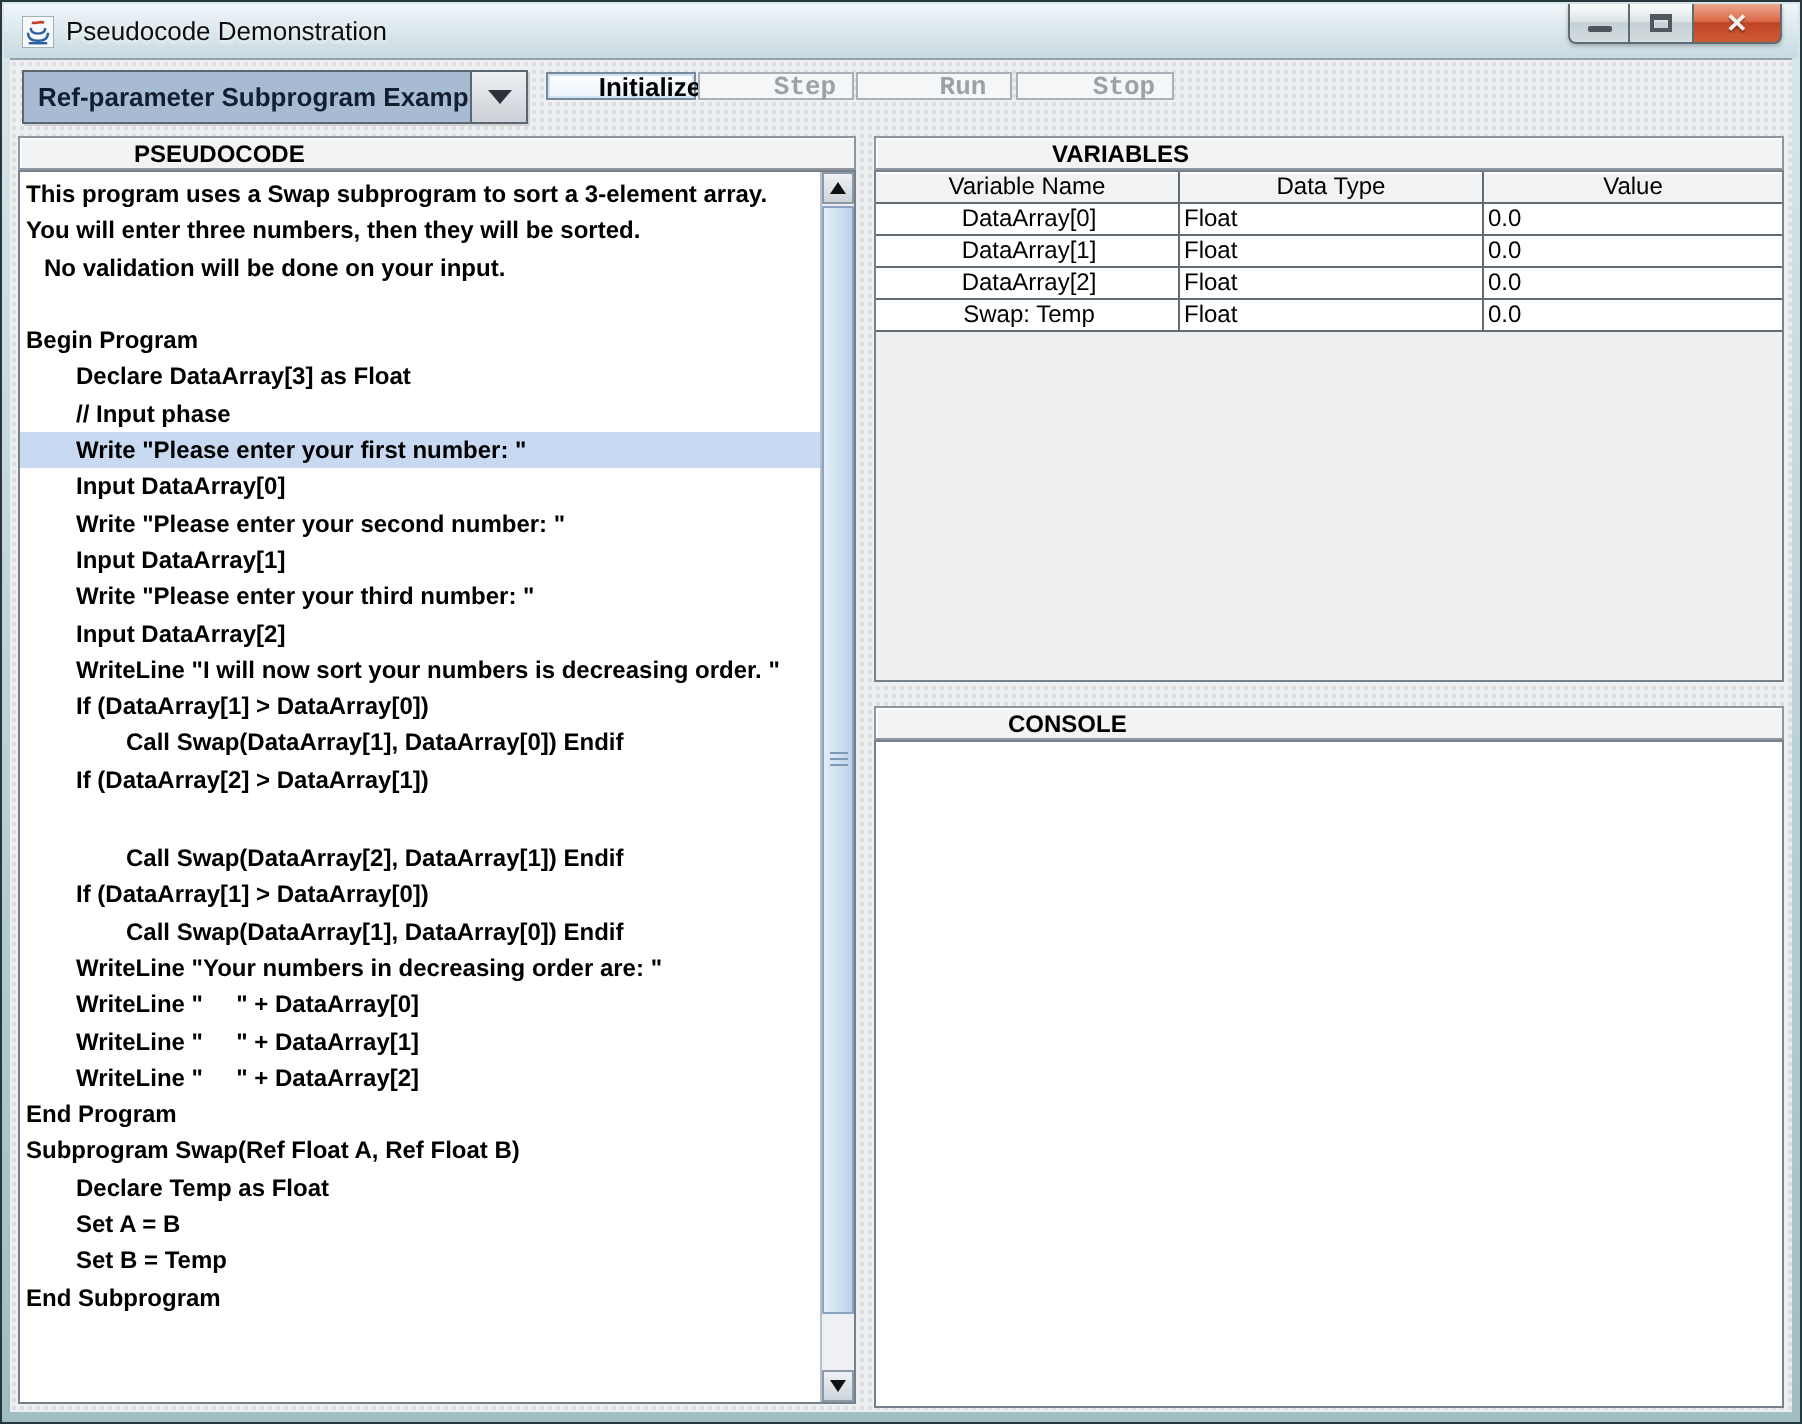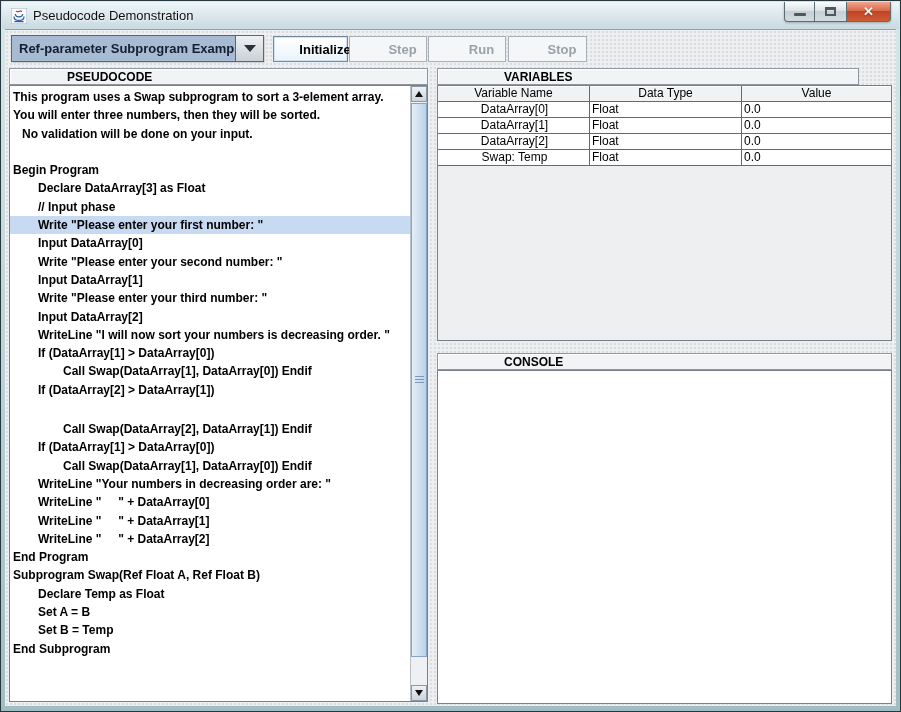--- a/index.html
+++ b/index.html
@@ -39,25 +39,25 @@
   
   .combo{position:absolute;left:6px;top:5px;width:253px;height:27px;
     border:1px solid #5c6670;display:flex;cursor:default;
     box-shadow:1px 1px 0 rgba(0,0,0,.12);}
   .combo-value{flex:1;background:#a7bcd2;display:flex;align-items:center;
     padding-left:7px;font-weight:bold;font-size:13px;color:#121f31;white-space:nowrap;overflow:hidden;}
   .combo-arrow{width:28px;border-left:1px solid #5c6670;
     background:linear-gradient(#eef0f3,#cbd0d6);display:flex;align-items:center;justify-content:center;}
   .combo-arrow .tri{width:0;height:0;border-left:6px solid transparent;
     border-right:6px solid transparent;border-top:7px solid #2c3137;}
-  .tb-btn{position:absolute;top:6px;height:26px;display:flex;align-items:center;justify-content:center;
+  .tb-btn{position:absolute;top:6px;height:14px;display:flex;align-items:center;justify-content:center;
     font-weight:bold;font-size:13px;padding-left:29px;}
   .tb-btn.enabled{background:linear-gradient(#ffffff,#eaf3fb);border:1px solid #76899c;color:#000;
     box-shadow:inset 0 0 0 1px #cfe3f4;}
-  .tb-btn.disabled{background:#f4f6f8;border:1px solid #a9b0b7;color:#9aa1a8;}
+  .tb-btn.disabled{background:#f4f6f8;border:1px solid #a9b0b7;color:#9aa1a8;font-family:Liberation Mono, monospace;}
   
   .strip{position:absolute;height:17px;background:#f1f3f5;border:1px solid #8e979f;
     box-shadow:inset 1px 1px 0 #ffffff;display:flex;align-items:center;
     font-weight:bold;font-size:12px;color:#000;}
   
   .pc-pane{position:absolute;left:4px;top:55px;width:419px;height:617px;
     border:1px solid #76818c;background:#fff;}
   .pc-inner{position:absolute;left:0;top:0;bottom:0;right:17px;overflow:hidden;background:#fff;padding-top:2px;}
   .code-line{white-space:pre;font-weight:bold;font-size:12px;line-height:18.3px;height:18.3px;color:#000;}
   .code-line.highlighted{background:#c8daf2;}
@@ -171,21 +171,21 @@
           </div>
         <div class="sb-thumb">
             <div class="sb-grip"></div>
           </div>
         <div class="sb-btn sb-down">
             <div class="tri-down"></div>
           </div>
       </div>
     </div>
 
-    <div class="strip" style="left:432px;top:38px;width:422px;padding-left:66px;align-items:flex-end;">
+    <div class="strip" style="left:432px;top:38px;width:455px;padding-left:88px;align-items:flex-end;">
       <span>VARIABLES</span>
     </div>
     <div class="vars-box">
       <div class="vars-header">
         <div class="vh-cell c1">Variable Name</div>
         <div class="vh-cell c2">Data Type</div>
         <div class="vh-cell c3">Value</div>
       </div>
       <div>
           <div class="vars-row">

